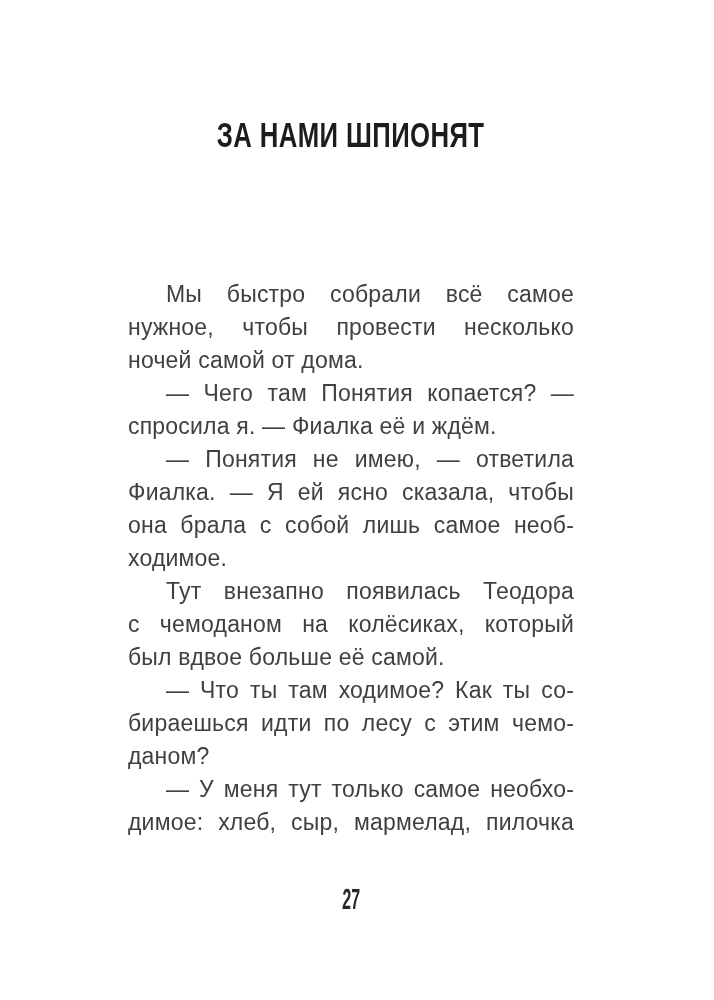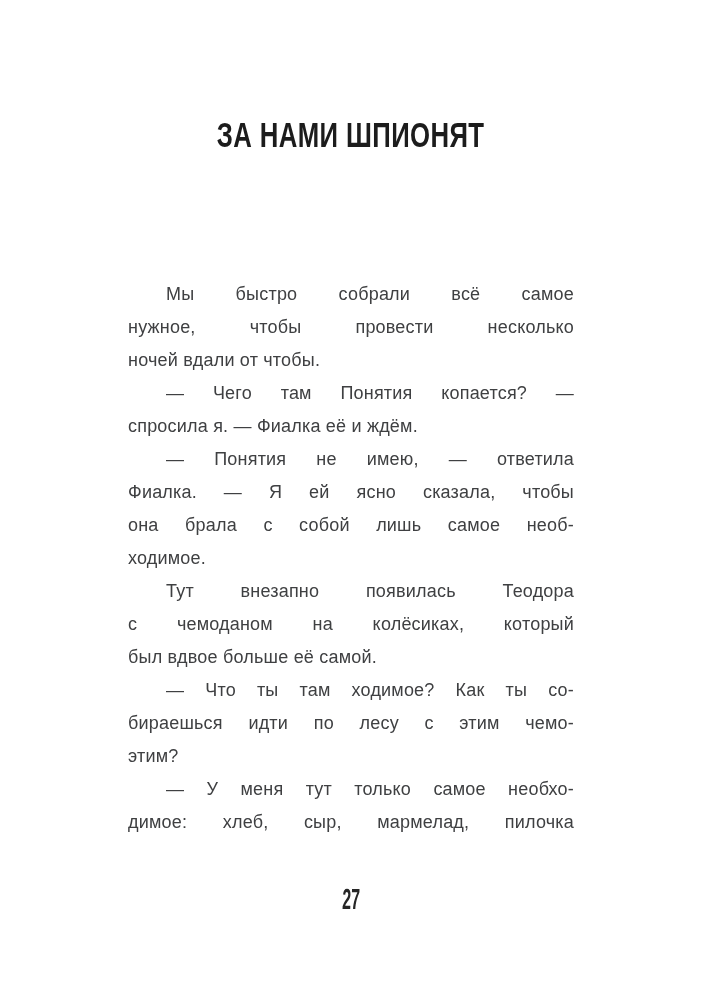--- a/index.html
+++ b/index.html
@@ -33,21 +33,21 @@
     display: inline-block;
     transform: scale(0.78, 1.04);
     transform-origin: 50% 50%;
     letter-spacing: 0.5px;
   }
   .body-block {
     position: absolute;
     top: 278px;
     left: 128px;
     width: 446px;
-    font-size: 18px;
+    font-size: 23px;
     line-height: 33px;
     color: var(--text);
     letter-spacing: 0.2px;
   }
   .line { height: 33px; overflow: hidden; }
   .line.j { text-align: justify; text-align-last: justify; }
   .line.l { text-align: left; }
   .line.ind { padding-left: 38px; }
   .page-number {
     position: absolute;
@@ -71,37 +71,37 @@
 
 <div class="page">
 
   <div class="chapter-title">
     <span class="condense">ЗА НАМИ ШПИОНЯТ</span>
   </div>
 
   <div class="body-block">
     <div class="line j ind">Мы быстро собрали всё самое</div>
     <div class="line j">нужное, чтобы провести несколько</div>
-    <div class="line l">ночей вдали от чтобы.</div>
+    <div class="line l">ночей самой от дома.</div>
 
     <div class="line j ind">— Чего там Понятия копается? —</div>
     <div class="line l">спросила я. — Фиалка её и ждём.</div>
 
     <div class="line j ind">— Понятия не имею, — ответила</div>
     <div class="line j">Фиалка. — Я ей ясно сказала, чтобы</div>
     <div class="line j">она брала с собой лишь самое необ-</div>
     <div class="line l">ходимое.</div>
 
     <div class="line j ind">Тут внезапно появилась Теодора</div>
     <div class="line j">с чемоданом на колёсиках, который</div>
     <div class="line l">был вдвое больше её самой.</div>
 
     <div class="line j ind">— Что ты там ходимое? Как ты со-</div>
     <div class="line j">бираешься идти по лесу с этим чемо-</div>
-    <div class="line l">этим?</div>
+    <div class="line l">даном?</div>
 
     <div class="line j ind">— У меня тут только самое необхо-</div>
     <div class="line j">димое: хлеб, сыр, мармелад, пилочка</div>
   </div>
 
   <div class="page-number">
     <span class="condense">27</span>
   </div>
 
 </div>

